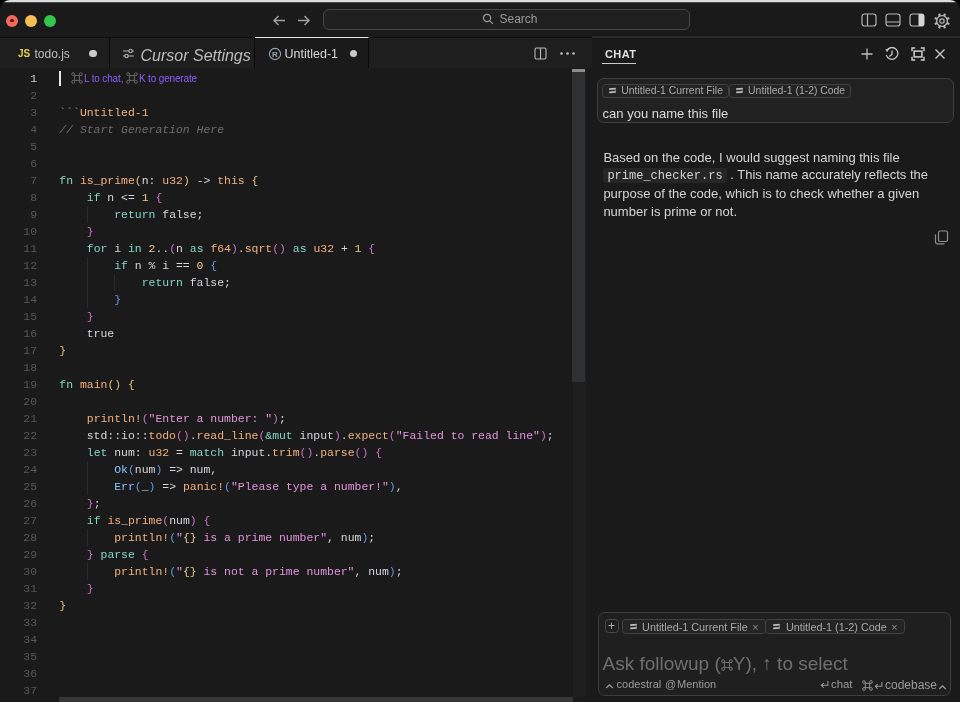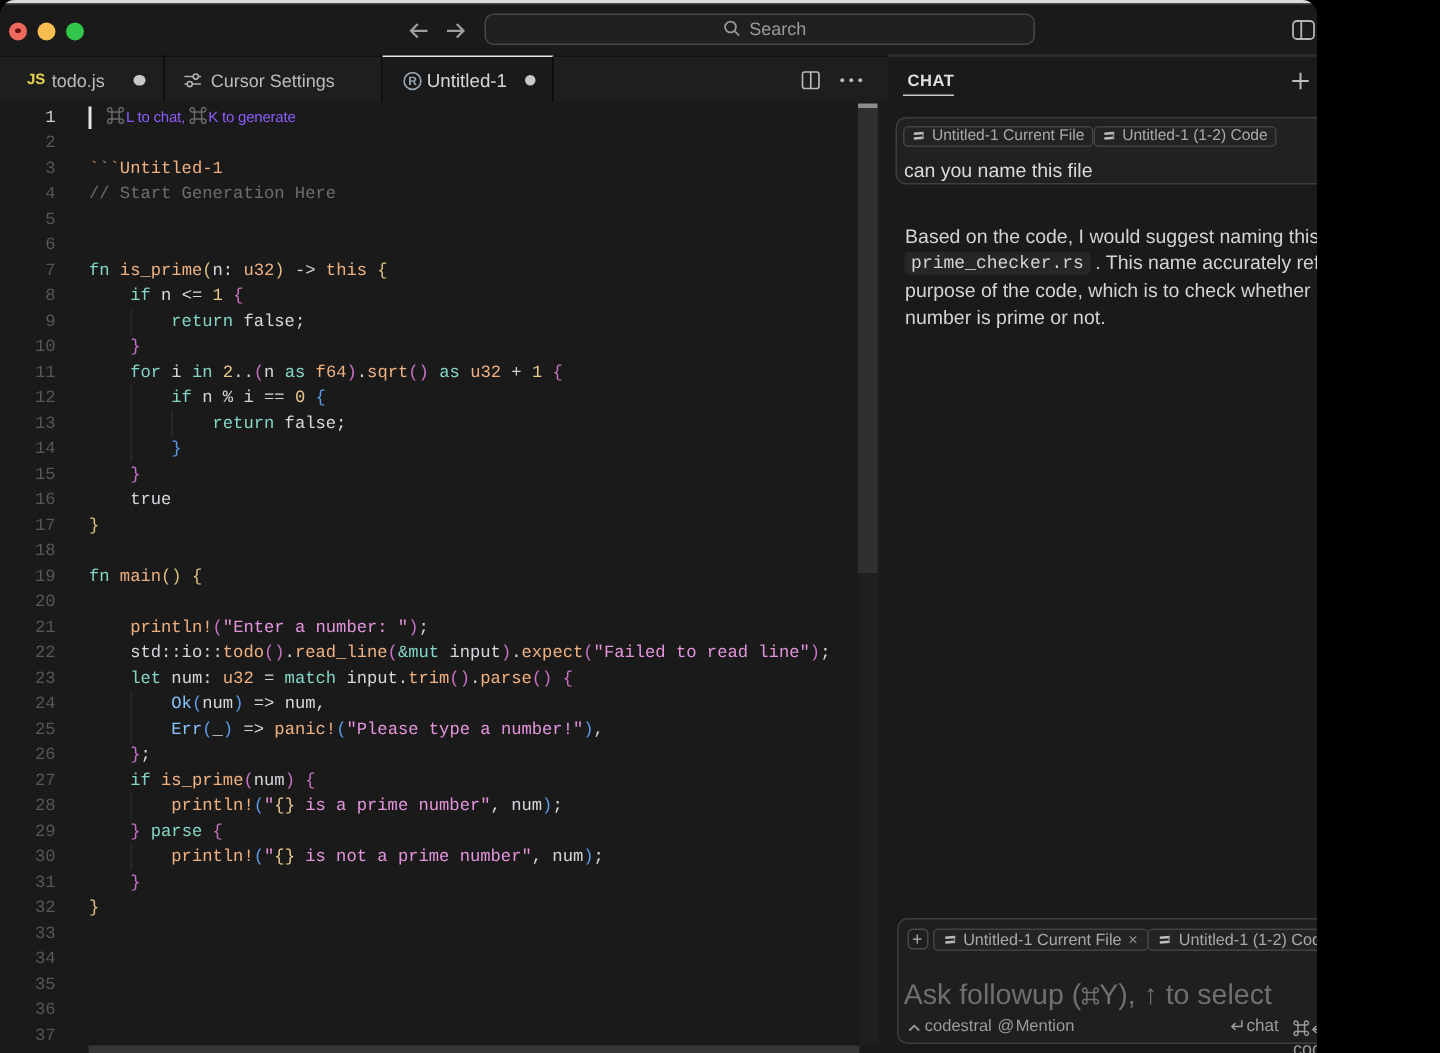--- a/index.html
+++ b/index.html
@@ -1,19 +1,19 @@
 <!DOCTYPE html>
 <html><head><meta charset="utf-8">
 <style>
 *{margin:0;padding:0;box-sizing:border-box}
 html,body{width:960px;height:702px;background:#000;overflow:hidden;font-family:"Liberation Sans",sans-serif}
-#win{position:absolute;left:0;top:0;width:878px;height:702px;background:#1a1a1a;border-radius:10px 10px 0 0;overflow:hidden}
+#win{position:absolute;left:0;top:0;width:960px;height:702px;background:#1a1a1a;border-radius:10px 10px 0 0;overflow:hidden}
 i{font-style:normal}
 .k{color:#83d6c5} .f{color:#efb080} .s{color:#e394dc} .n{color:#ebc88d}
-.c{color:#6d6d6d;} .e{color:#87c3ff}
+.c{color:#6d6d6d;font-style:italic} .e{color:#87c3ff}
 .b1{color:#e0c080} .b2{color:#ca70c6} .b3{color:#5c9ce6}
 .dim{color:#b08463}
 .gut,.cl{position:absolute;height:17px;line-height:17px;font-family:"Liberation Mono",monospace;font-size:11.45px;white-space:pre}
 .gut{left:0;width:37px;text-align:right}
 .cl{left:59.3px;color:#d6d6dd}
 .ig{position:absolute;width:1px;height:17px;background:#2b2b2b}
 .hint{position:absolute;left:71px;top:70px;height:17px;line-height:17px;font-size:10px;color:#8b5cf6;white-space:pre;letter-spacing:-0.15px}
 .cmdk{width:12px;height:12px;vertical-align:-2px;margin-right:1px}
 .cmi{vertical-align:-1.5px}
 .tabtext{position:absolute;top:46.5px;font-size:12px;color:#bcbcbc;white-space:nowrap}
@@ -60,21 +60,21 @@
       </svg>
       <span>Search</span>
     </div>
  <div style="position:absolute;left:0;top:37px;width:592px;height:31px;background:#1e1e1f;border-top:1px solid #101010"></div>
  <div style="position:absolute;left:0;top:37px;width:110px;height:31px;border-right:1px solid #0a0a0a"></div>
  <div style="position:absolute;left:111px;top:37px;width:144px;height:31px;border-right:1px solid #0a0a0a"></div>
  <div style="position:absolute;left:255px;top:37px;width:114px;height:31px;background:#1a1a1a;border-top:1.5px solid #e8e8e8;border-right:1px solid #0a0a0a"></div>
  <div class="tabtext" style="left:18px;top:48px;color:#e8d44d;font-weight:bold;font-size:10px">JS</div>
  <div class="tabtext" style="left:34.5px">todo.js</div>
  <div style="position:absolute;left:89px;top:49.8px;width:7.5px;height:7.5px;border-radius:50%;background:#c9c9c9"></div>
- <div class="tabtext" style="left:140.5px;font-size:12px">Cursor Settings</div>
+ <div class="tabtext" style="left:140.5px;font-style:italic;font-size:16px">Cursor Settings</div>
  <div class="tabtext" style="left:284.5px;color:#d6d6d6;font-size:12.5px">Untitled-1</div>
  <div style="position:absolute;left:349.5px;top:49.8px;width:7.5px;height:7.5px;border-radius:50%;background:#c9c9c9"></div>
  <svg style="position:absolute;left:121.5px;top:47px" width="13" height="13" viewBox="0 0 13 13">
       <line x1="1" y1="4" x2="12" y2="4" stroke="#b0b0b0" stroke-width="1.1"></line>
       <line x1="1" y1="9" x2="12" y2="9" stroke="#b0b0b0" stroke-width="1.1"></line>
       <circle cx="8.5" cy="4" r="1.7" fill="#191919" stroke="#b0b0b0" stroke-width="1.1"></circle>
       <circle cx="4.5" cy="9" r="1.7" fill="#191919" stroke="#b0b0b0" stroke-width="1.1"></circle>
     </svg>
 <svg style="position:absolute;left:267.5px;top:46.5px" width="14" height="14" viewBox="0 0 14 14">
       <circle cx="7" cy="7" r="5.6" fill="none" stroke="#97a5b0" stroke-width="1.1"></circle>

